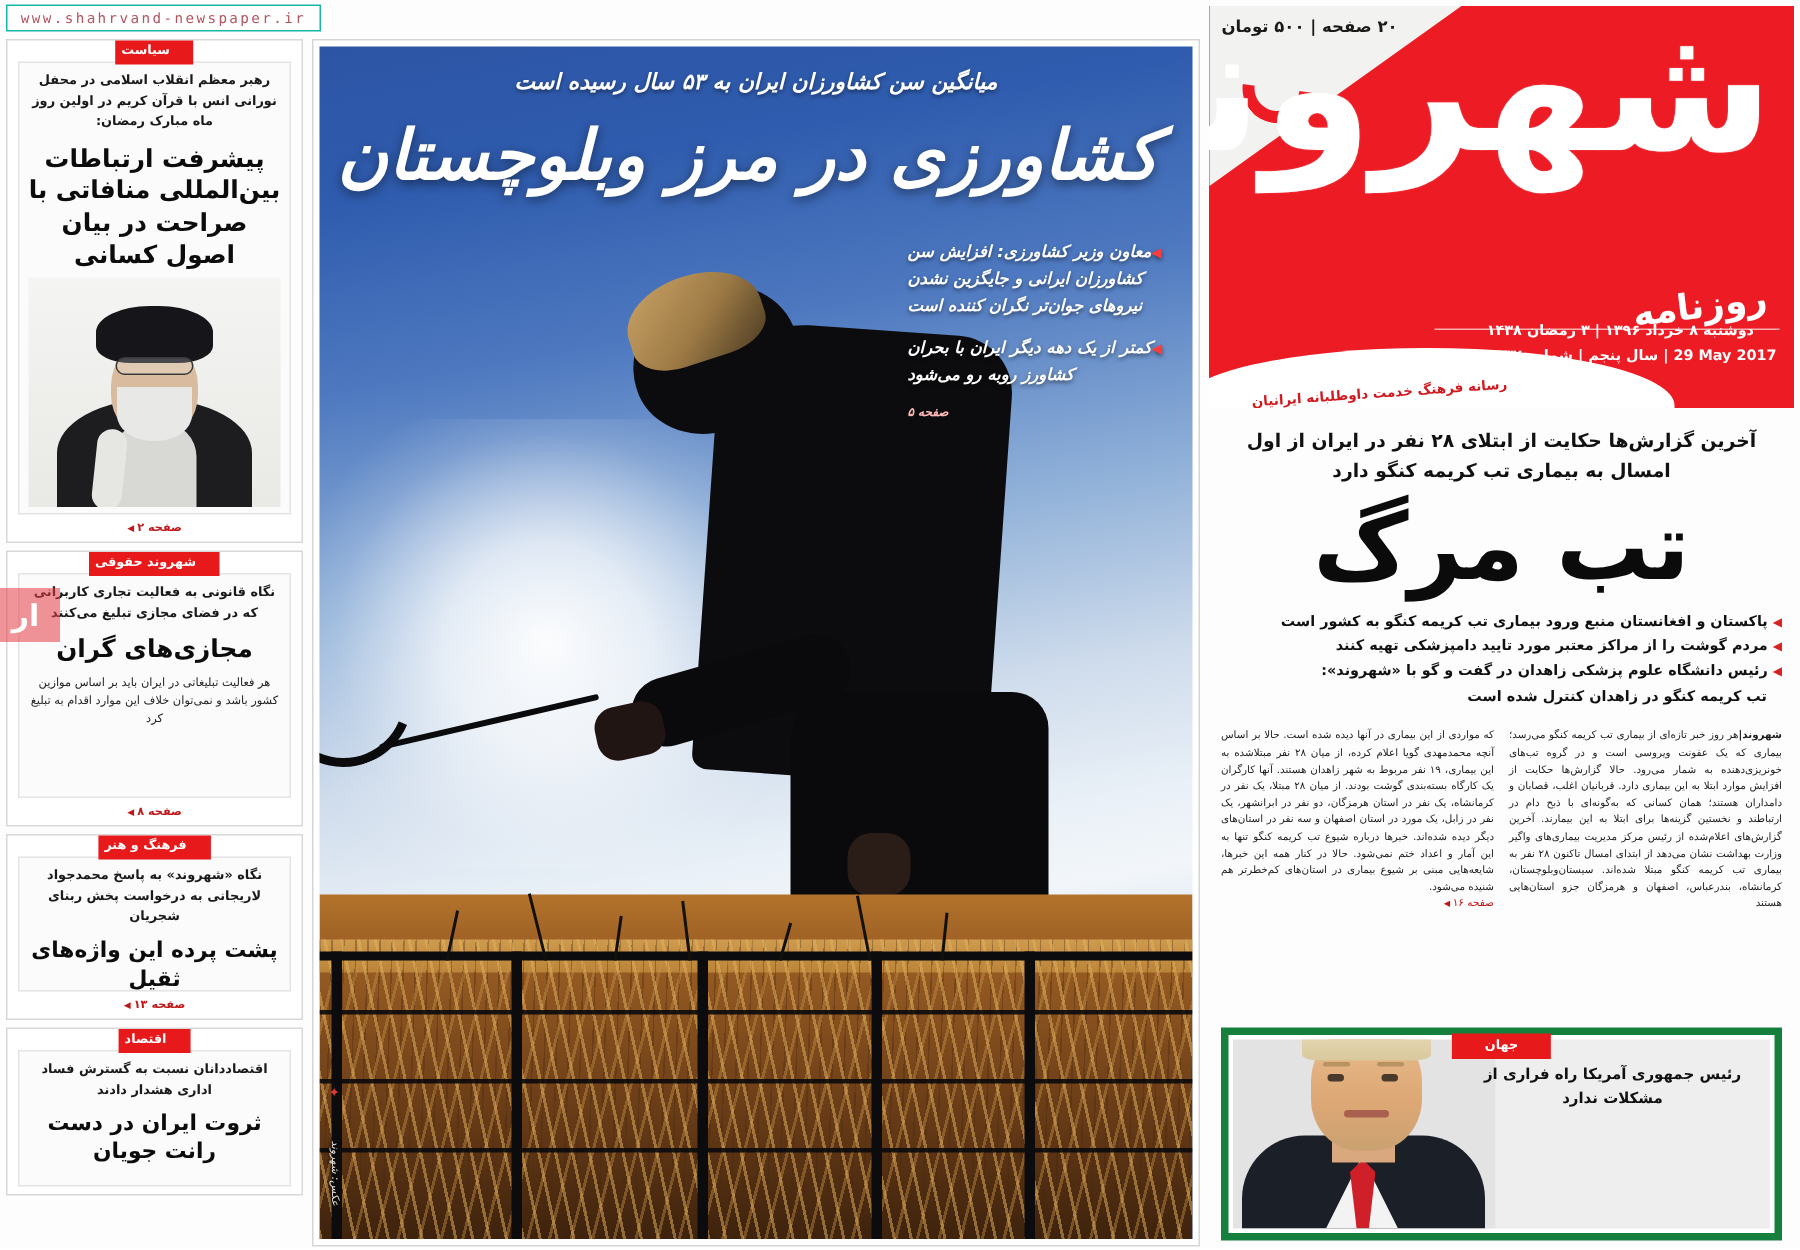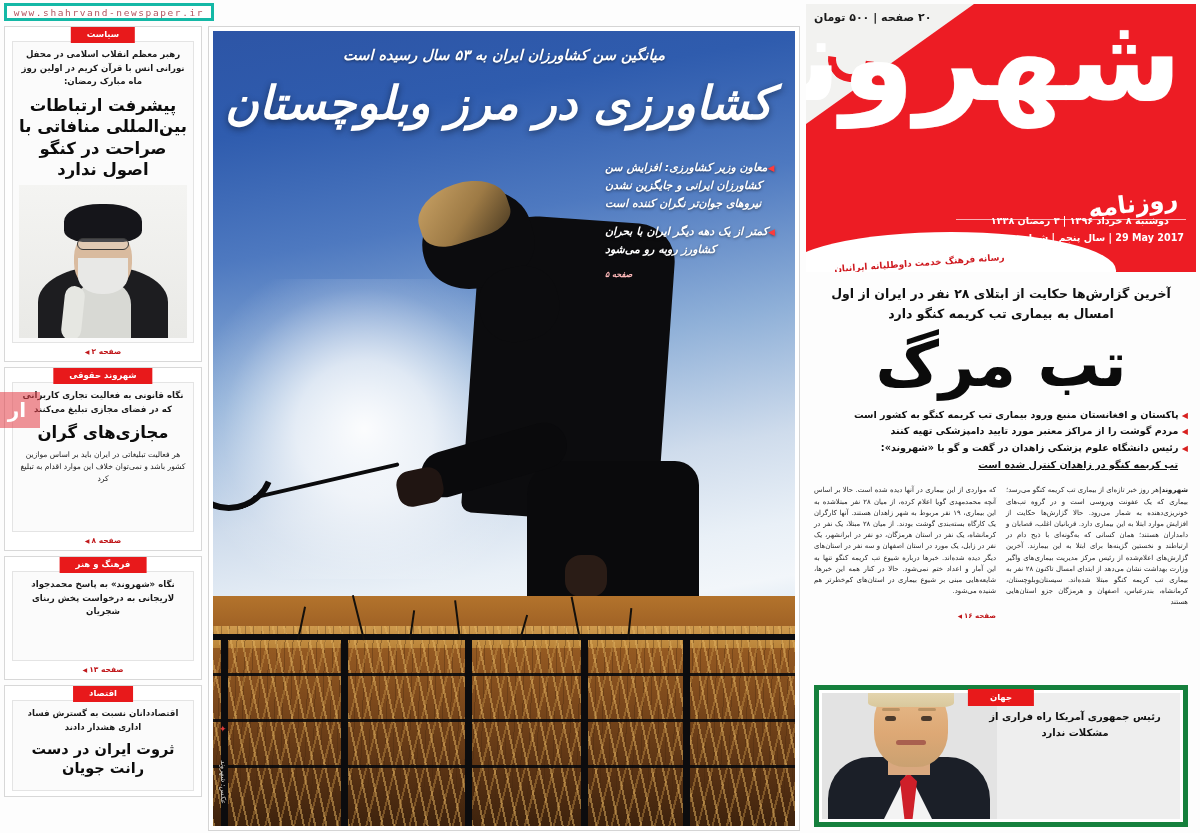--- a/index.html
+++ b/index.html
@@ -10,21 +10,21 @@
     font-family:"DejaVu Sans","Liberation Sans",sans-serif;
   }
   #page{
     position:relative; width:1200px; height:833px;
     background:#fdfdfd;
   }
 
   
   .url-bar{
     position:absolute; left:4px; top:3px; width:210px; height:18px;
-    border:3px solid #14b8a6; background:#fff;
+    border:1px solid #14b8a6; background:#fff;
     display:flex; align-items:center; justify-content:center;
   }
   .url-bar span{
     font-size:9.5px; letter-spacing:1.6px; color:#b3555f;
     font-family:"DejaVu Sans Mono","Liberation Mono",monospace;
     direction:ltr;
   }
 
   
   .sidebar{
@@ -38,21 +38,21 @@
   }
   .side-card.c1{ height:336px; }
   .side-card.c2{ height:184px; }
   .side-card.c3{ height:124px; }
   .side-card.c4{ height:112px;justify-content:flex-end; }
 
   .cat-tag{
     position:absolute; top:-1px; left:50%; transform:translateX(-50%);
     background:#e8191b; color:#fff;
     font-size:8.5px; font-weight:bold;
-    padding:3px 16px 4px 16px;
+    padding:3px 16px 4px 4px;
     letter-spacing:0.3px;
     white-space:nowrap;
     z-index:4;
   }
   .card-inner{
     border:1px solid #e4e4e4; background:#fbfbfb;
     padding:6px 6px 4px 6px;
     flex:1; display:flex; flex-direction:column;
     min-height:0;
   }
@@ -342,33 +342,33 @@
   .fever-title{
     font-size:62px; font-weight:bold; color:#0b0b0b;
     text-align:center; line-height:1.1; margin:6px 0 8px 0;
     letter-spacing:-2px;
   }
   .fever-bul{
     font-size:9.6px; line-height:1.74; color:#111;
     text-align:right; font-weight:600;
   }
   .fever-bul .dot{ color:#d8201f; font-size:8px; }
-  .fever-bul .ind{ display:block; padding-right:10px;text-decoration:underline; }
+  .fever-bul .ind{ display:block; padding-right:10px; }
 
   .fever-cols{
     display:flex; gap:10px; padding:6px 8px 0 8px; direction:rtl;
   }
   .fcol{ flex:1; }
   .fcol p{
     font-size:6.9px; line-height:1.62; color:#1b1b1b;
     text-align:justify; direction:rtl;
   }
   .lead-label{ font-weight:bold; }
   .fcol .pg{
-    font-size:7px; color:#c0171a; font-weight:bold; margin-top:15px;
+    font-size:7px; color:#c0171a; font-weight:normal; margin-top:1px;
   }
   .fcol .pg::after{ content:" \25C0"; font-size:5.5px; }
 
   
   .trump-wrap{
     position:absolute; left:8px; right:8px; bottom:4px; height:142px;
     border:5px solid #15803d; background:#fff; padding:3px;
   }
   .trump-tag{
     position:absolute; top:-1px; left:50%; transform:translateX(-50%);
@@ -437,21 +437,21 @@
   <div class="url-bar">
     <span>www.shahrvand-newspaper.ir</span>
   </div>
 
   <div class="sidebar">
 
     <div class="side-card c1">
       <div class="cat-tag">سیاست</div>
       <div class="card-inner">
         <div class="kicker">رهبر معظم انقلاب اسلامی در محفل نورانی انس با قرآن کریم در اولین روز ماه مبارک رمضان:</div>
-        <div class="side-headline">پیشرفت ارتباطات بین‌المللی منافاتی با صراحت در کنگو اصول ندارد</div>
+        <div class="side-headline">پیشرفت ارتباطات بین‌المللی منافاتی با صراحت در بیان اصول کسانی</div>
         <div class="portrait">
           <div class="p-shoulder"></div>
           <div class="p-scarf"></div>
           <div class="p-face"></div>
           <div class="p-beard"></div>
           <div class="p-turban"></div>
           <div class="p-glass"></div>
         </div>
       </div>
       <div class="page-ref">صفحه ۲</div>
@@ -464,20 +464,21 @@
         <div class="side-headline">مجازی‌های گران</div>
         <div class="side-sub">هر فعالیت تبلیغاتی در ایران باید بر اساس موازین کشور باشد و نمی‌توان خلاف این موارد اقدام به تبلیغ کرد</div>
       </div>
       <div class="page-ref">صفحه ۸</div>
     </div>
 
     <div class="side-card c3">
       <div class="cat-tag">فرهنگ و هنر</div>
       <div class="card-inner">
         <div class="kicker">نگاه «شهروند» به پاسخ محمدجواد لاریجانی به درخواست پخش ربنای شجریان</div>
+        <div class="side-headline sm">پشت پرده این واژه‌های ثقیل</div>
       </div>
       <div class="page-ref">صفحه ۱۳</div>
     </div>
 
     <div class="side-card c4">
       <div class="cat-tag">اقتصاد</div>
       <div class="card-inner">
         <div class="kicker">اقتصاددانان نسبت به گسترش فساد اداری هشدار دادند</div>
         <div class="side-headline sm">ثروت ایران در دست رانت جویان</div>
       </div>

